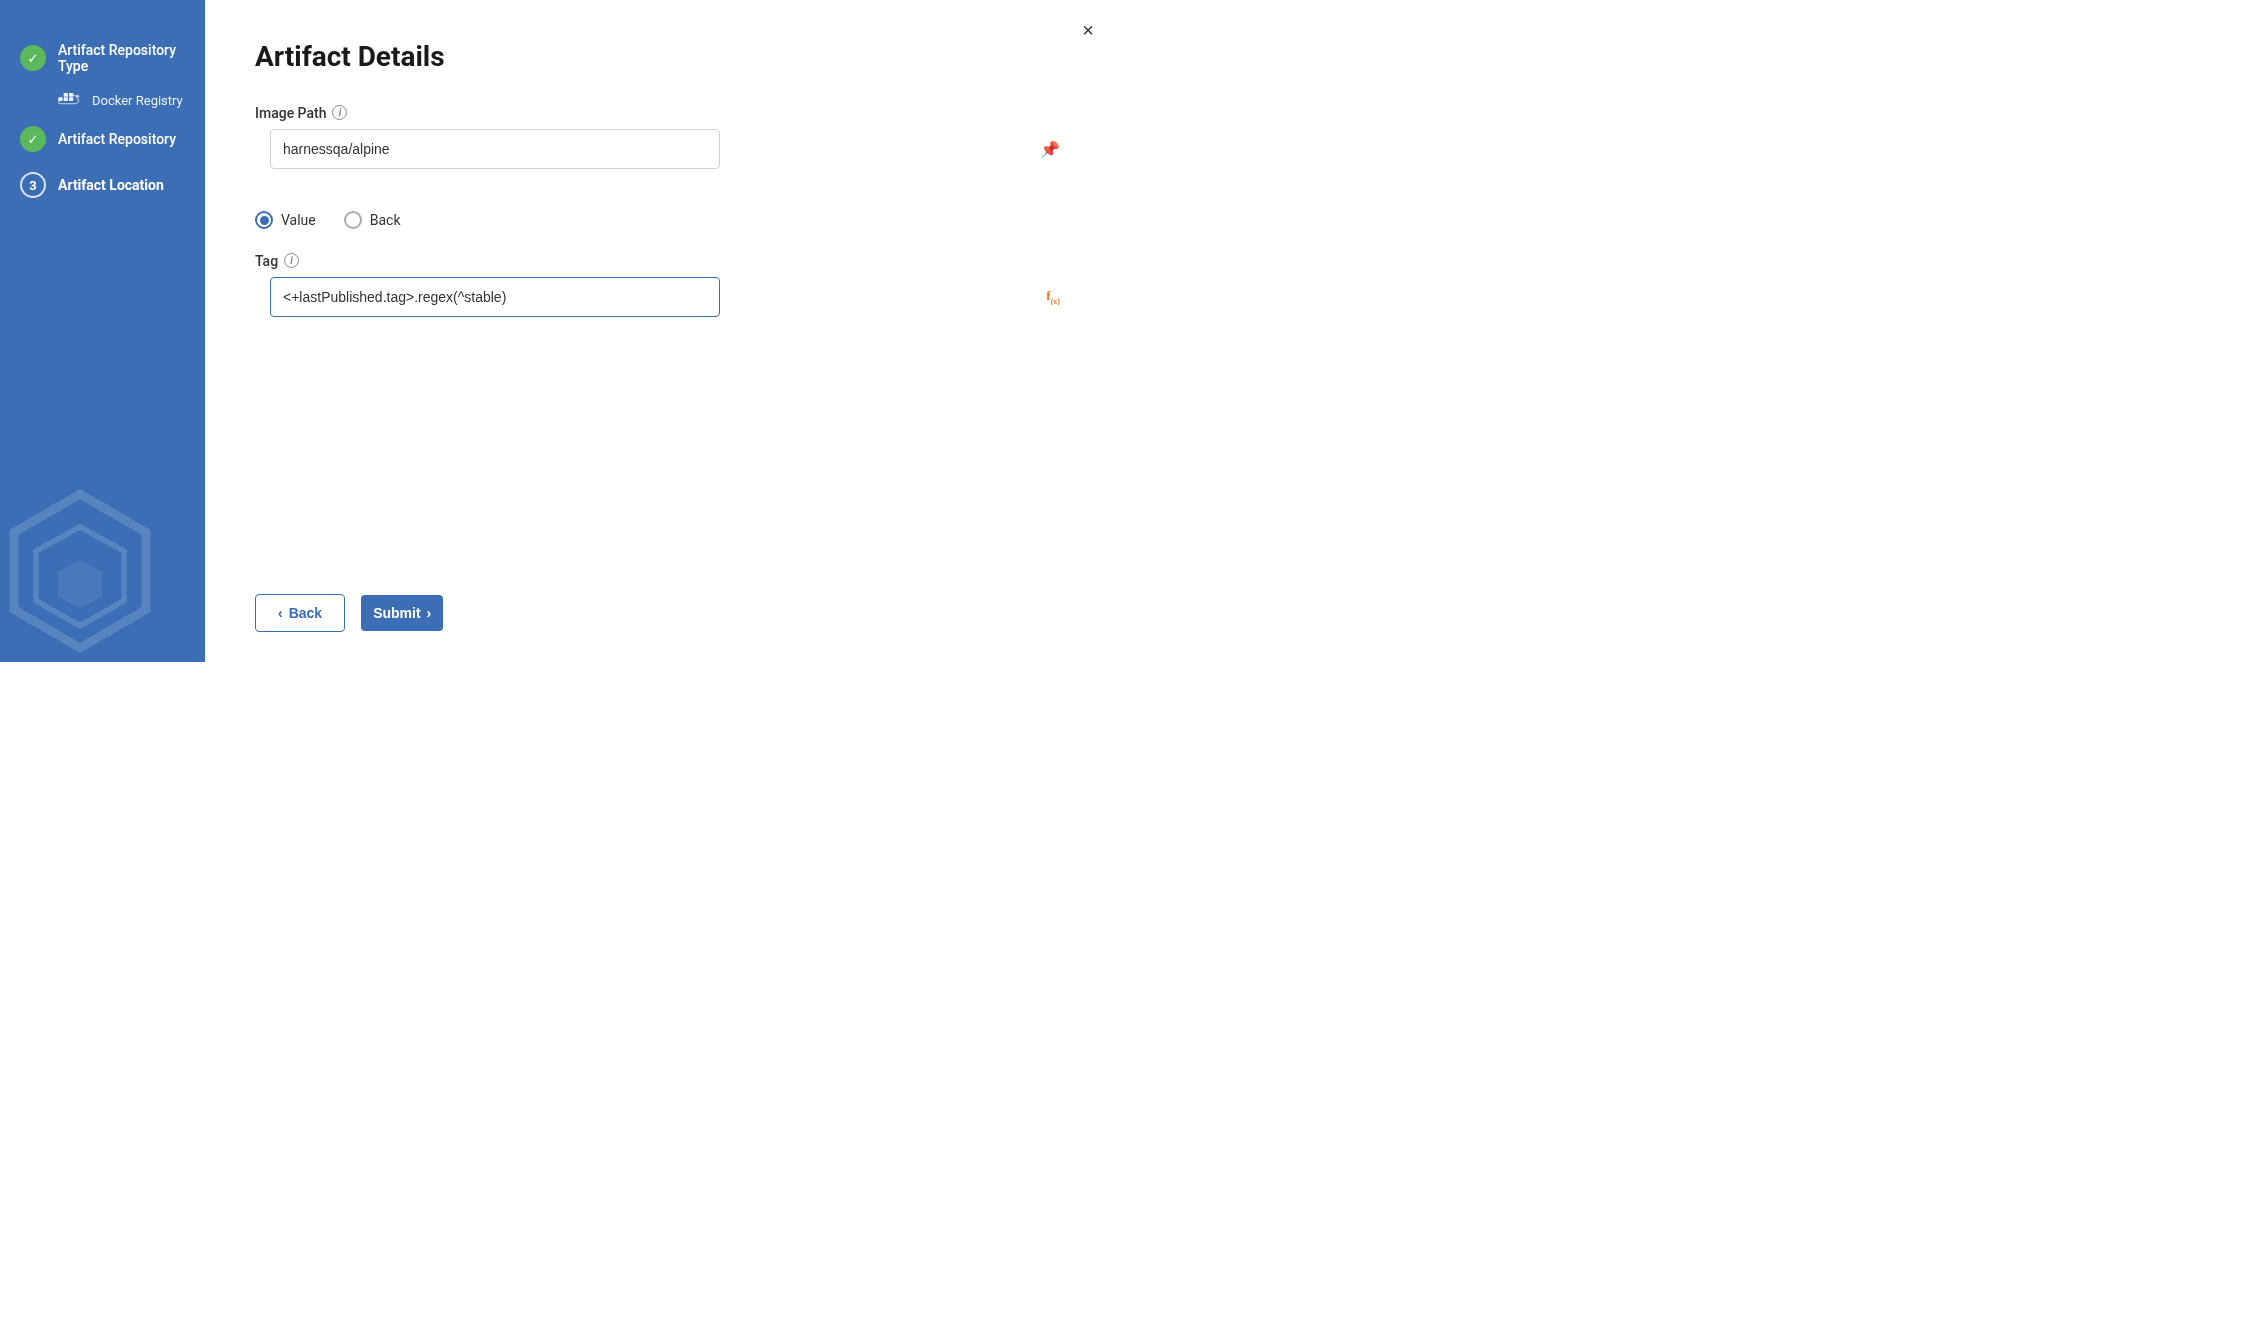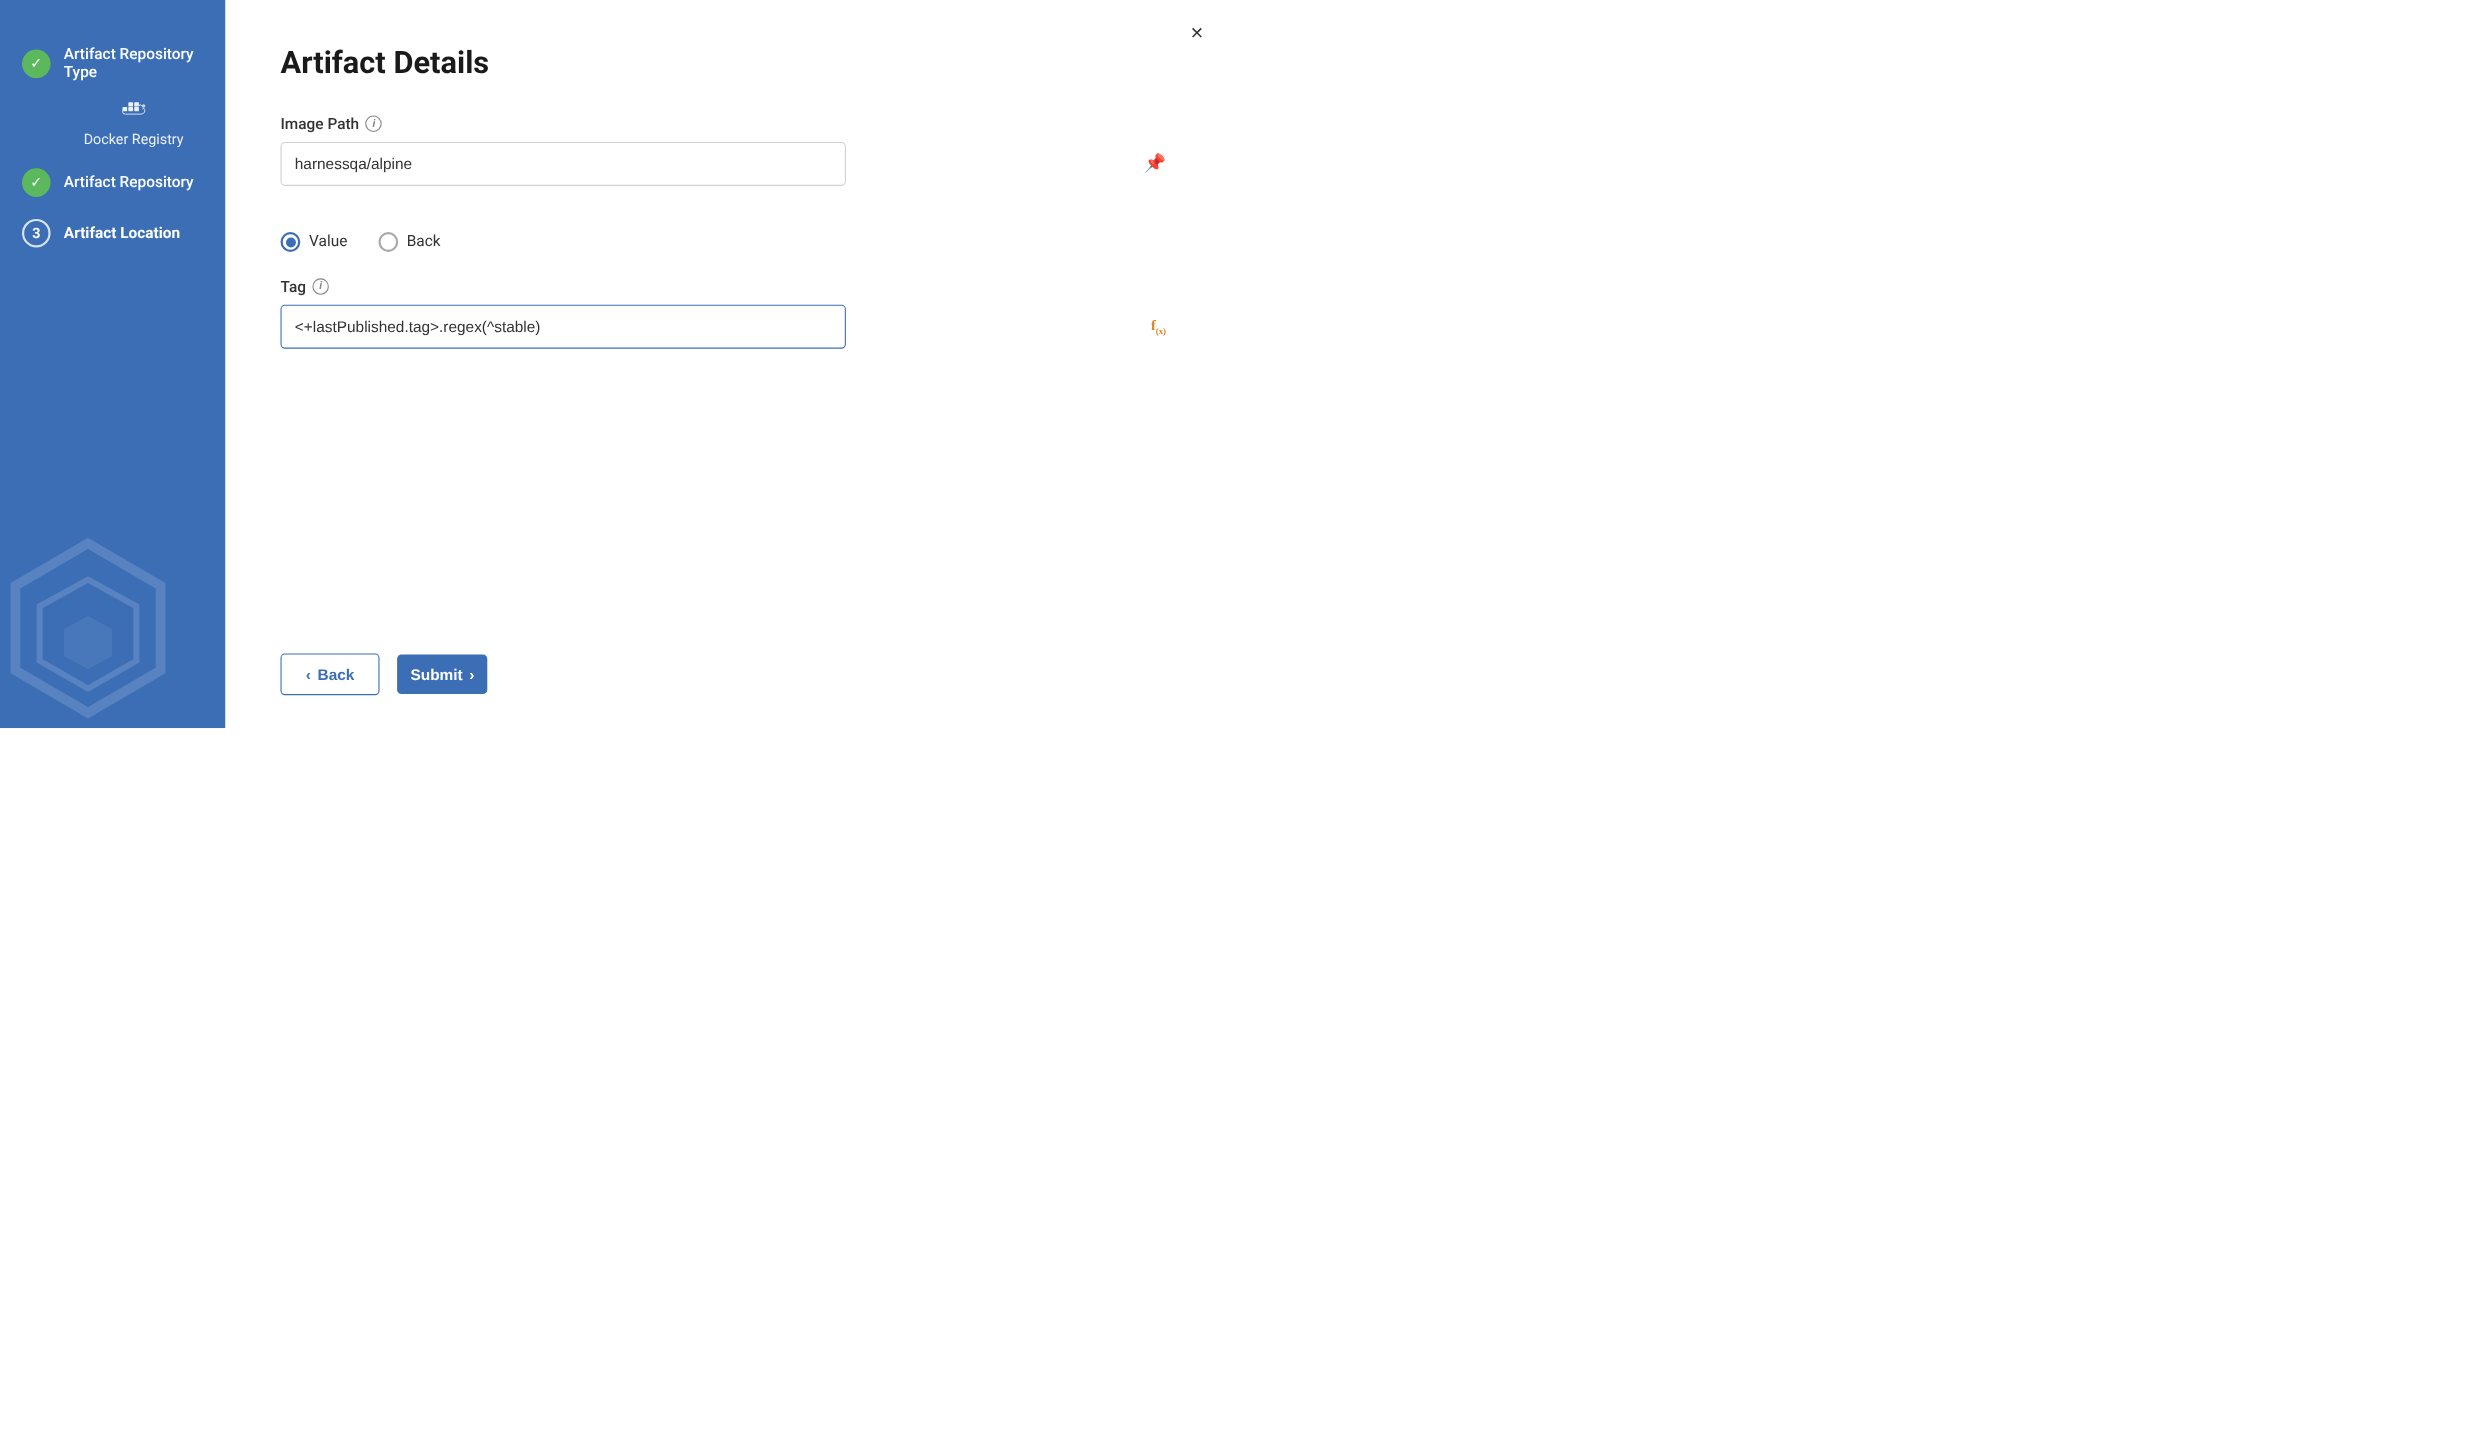--- a/index.html
+++ b/index.html
@@ -78,21 +78,20 @@
       font-weight: 700;
     }
 
     .sidebar-sub-item {
       display: flex;
       align-items: center;
       gap: 12px;
       padding: 8px 20px 8px 58px;
       color: rgba(255,255,255,0.9);
       font-size: 13px;
-      flex-direction: column;
     }
 
     .docker-icon {
       width: 22px;
       height: 16px;
       flex-shrink: 0;
     }
 
     
     .main {
@@ -157,28 +156,29 @@
       font-weight: 700;
     }
 
     .input-wrapper {
       position: relative;
       display: flex;
       align-items: center;
     }
 
     .form-input {
-      width: 514px;
+      width: 450px;
       height: 40px;
       border: 1.5px solid #d0d0d0;
       border-radius: 4px;
       padding: 0 56px 0 12px;
       font-size: 14px;
       color: #333;
       outline: none;
+      margin-left: 15px;
     }
 
     .form-input.active-border {
       border-color: #3b6eb5;
     }
 
     .input-icon-btn {
       position: absolute;
       right: 8px;
       background: none;

